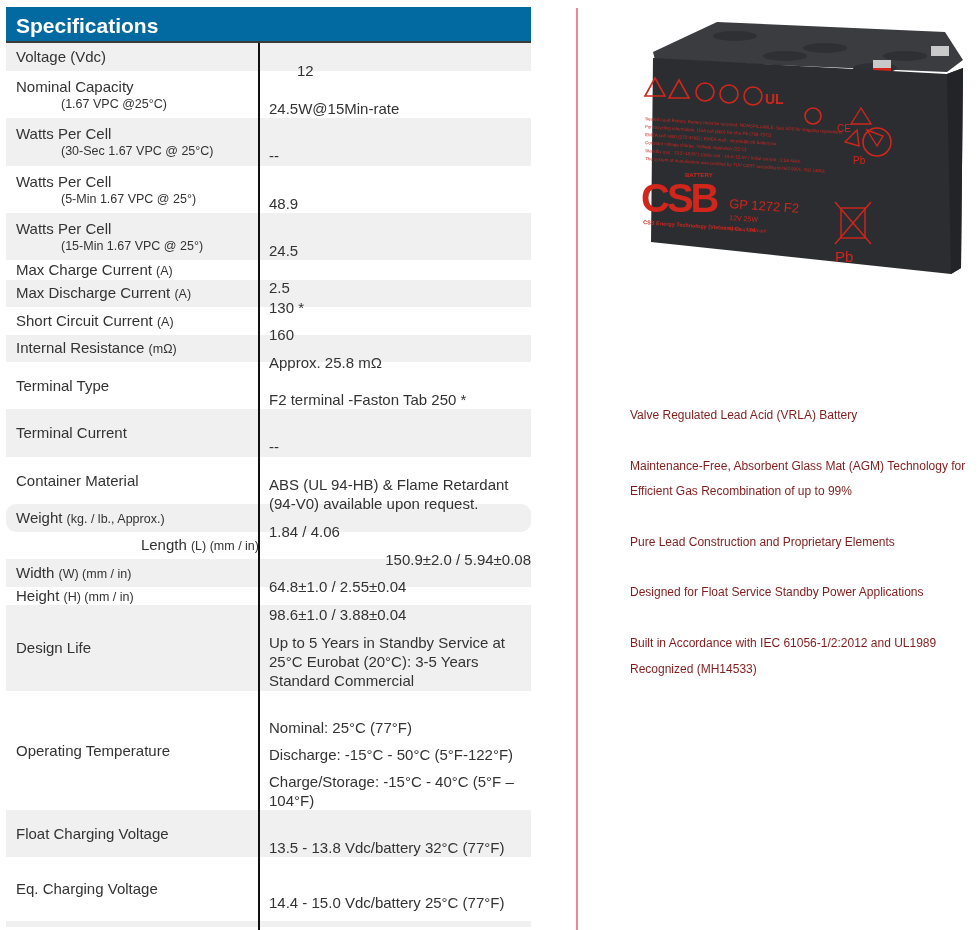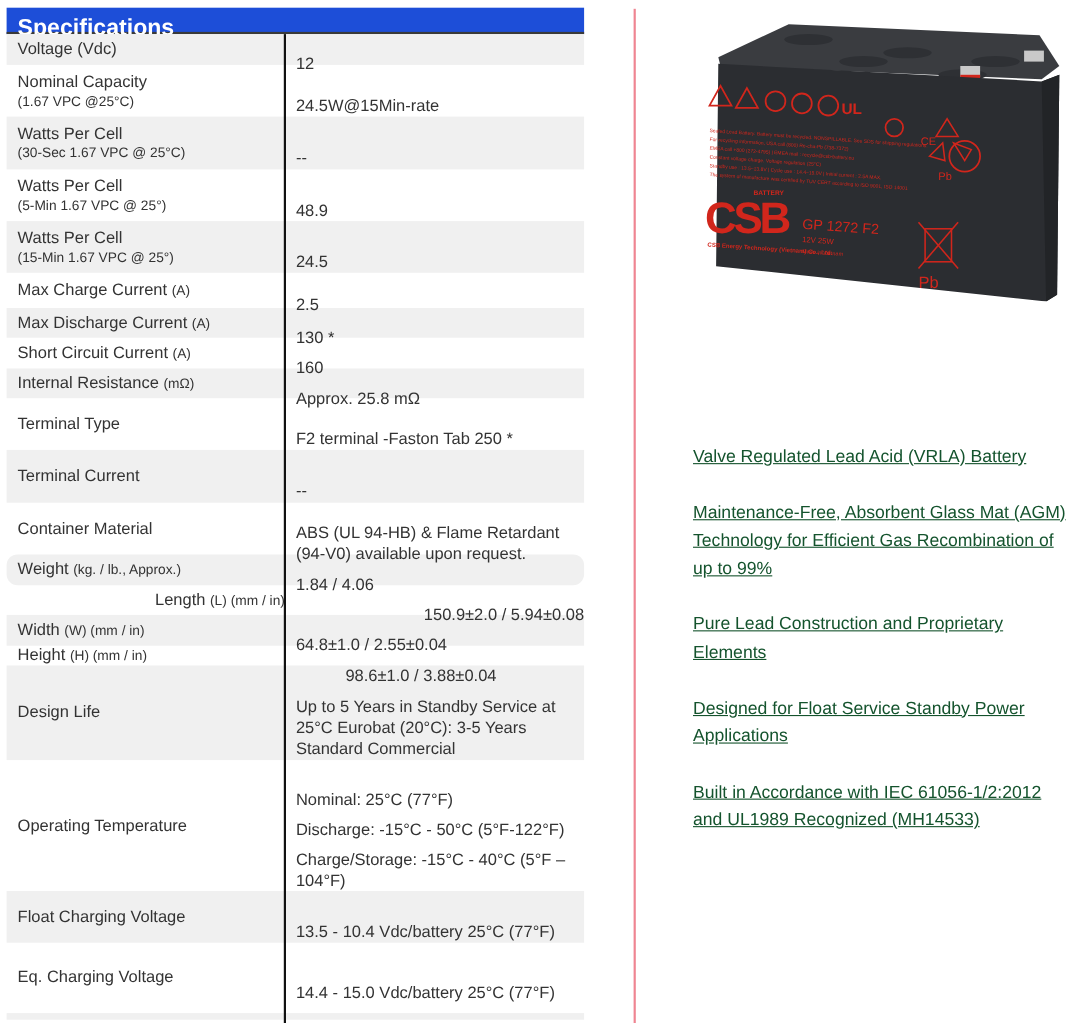--- a/index.html
+++ b/index.html
@@ -1,57 +1,57 @@
 <!DOCTYPE html>
 <html><head>
 <meta charset="utf-8">
 <style>
   * { box-sizing: border-box; margin: 0; padding: 0; }
   html, body { width: 979px; height: 930px; background: #ffffff; overflow: hidden; }
   body { position: relative; font-family: "Liberation Sans", "DejaVu Sans", sans-serif; color: #333333; }
 
   .spec-panel { position: absolute; left: 6px; top: 7px; width: 525px; }
   .spec-header {
-    height: 24px; background: #1d4ed8; border-bottom: 2px solid #3a3a3a;
+    height: 36px; background: #0369a1; border-bottom: 2px solid #3a3a3a;
     color: #ffffff; font-weight: bold; font-size: 21px; line-height: 38px; padding-left: 10px;
   }
   .spec-table { position: relative; }
   .spec-table .divider {
     position: absolute; left: 252px; top: 0; bottom: -10px; width: 2px; background: #111111; z-index: 2;
   }
   .spec-row { display: flex; width: 525px; }
   .spec-row.shaded { background: #f0f0f0; }
   .spec-label {
     width: 253px; padding-left: 10px; display: flex; flex-direction: column; justify-content: center;
     font-size: 15px; line-height: 18px; color: #333333;
   }
   .spec-label .unit { font-size: 12.5px; }
-  .spec-label .sub { font-size: 12.5px; line-height: 16px; }
+  .spec-label .sub { font-size: 12.5px; line-height: 16px; margin-left: 45px; }
   .spec-value {
     flex: 1; padding-left: 10px; display: flex; flex-direction: column; justify-content: center;
     font-size: 15px; line-height: 19px; color: #333333; margin-top: 27px;
   }
   .spec-value .para + .para { margin-top: 8px; }
   .tail-strip { height: 6px; width: 525px; background: #f0f0f0; }
 
   .vsep { position: absolute; left: 576px; top: 8px; width: 2px; height: 922px; background: #ef8592; }
 
   .product-image { position: absolute; left: 625px; top: 12px; width: 340px; height: 262px; }
 
   .features { position: absolute; left: 630px; top: 403px; width: 340px; }
-  .feature { font-size: 16px; line-height: 25.6px; color: #14532d; margin-bottom: 25px; text-decoration: underline; }
+  .feature { font-size: 12px; line-height: 25.6px; color: #7f1d1d; margin-bottom: 25px; }
 </style>
 </head>
 <body>
 
 <section class="spec-panel">
   <div class="spec-header">Specifications</div>
   <div class="spec-table" id="spec-table">
     <div class="divider"></div>
-  <div class="spec-row shaded" style="height: 28px;">
+  <div class="spec-row shaded" style="height: 28px; gap: 28px;">
         <div class="spec-label">
           <div><span>Voltage (Vdc)</span></div>
         </div>
         <div class="spec-value">
           <div class="para">12</div>
         </div>
       </div>
       <div class="spec-row" style="height: 47px;">
         <div class="spec-label">
           <div><span>Nominal Capacity</span></div>
@@ -81,21 +81,21 @@
       </div>
       <div class="spec-row shaded" style="height: 47px;">
         <div class="spec-label">
           <div><span>Watts Per Cell</span></div>
           <div class="sub">(15-Min 1.67 VPC @ 25°)</div>
         </div>
         <div class="spec-value">
           <div class="para">24.5</div>
         </div>
       </div>
-      <div class="spec-row" style="height: 32px;">
+      <div class="spec-row" style="height: 20px;">
         <div class="spec-label">
           <div><span>Max Charge Current </span><span class="unit">(A)</span></div>
         </div>
         <div class="spec-value">
           <div class="para">2.5</div>
         </div>
       </div>
       <div class="spec-row shaded" style="height: 27px;">
         <div class="spec-label">
           <div><span>Max Discharge Current </span><span class="unit">(A)</span></div>
@@ -161,21 +161,21 @@
         </div>
       </div>
       <div class="spec-row shaded" style="height: 28px;">
         <div class="spec-label">
           <div><span>Width </span><span class="unit">(W) (mm / in)</span></div>
         </div>
         <div class="spec-value">
           <div class="para">64.8±1.0 / 2.55±0.04</div>
         </div>
       </div>
-      <div class="spec-row" style="height: 18px; gap: 45px;">
+      <div class="spec-row" style="height: 18px;">
         <div class="spec-label">
           <div><span>Height </span><span class="unit">(H) (mm / in)</span></div>
         </div>
         <div class="spec-value">
           <div class="para">98.6±1.0 / 3.88±0.04</div>
         </div>
       </div>
       <div class="spec-row shaded" style="height: 86px;">
         <div class="spec-label">
           <div><span>Design Life</span></div>
@@ -192,21 +192,21 @@
           <div class="para">Nominal: 25°C (77°F)</div>
           <div class="para">Discharge: -15°C - 50°C (5°F-122°F)</div>
           <div class="para">Charge/Storage: -15°C - 40°C (5°F – 104°F)</div>
         </div>
       </div>
       <div class="spec-row shaded" style="height: 47px;">
         <div class="spec-label">
           <div><span>Float Charging Voltage</span></div>
         </div>
         <div class="spec-value">
-          <div class="para">13.5 - 10.4 Vdc/battery 25°C (77°F)</div>
+          <div class="para">13.5 - 13.8 Vdc/battery 32°C (77°F)</div>
         </div>
       </div>
       <div class="spec-row" style="height: 64px;">
         <div class="spec-label">
           <div><span>Eq. Charging Voltage</span></div>
         </div>
         <div class="spec-value">
           <div class="para">14.4 - 15.0 Vdc/battery 25°C (77°F)</div>
         </div>
       </div>

